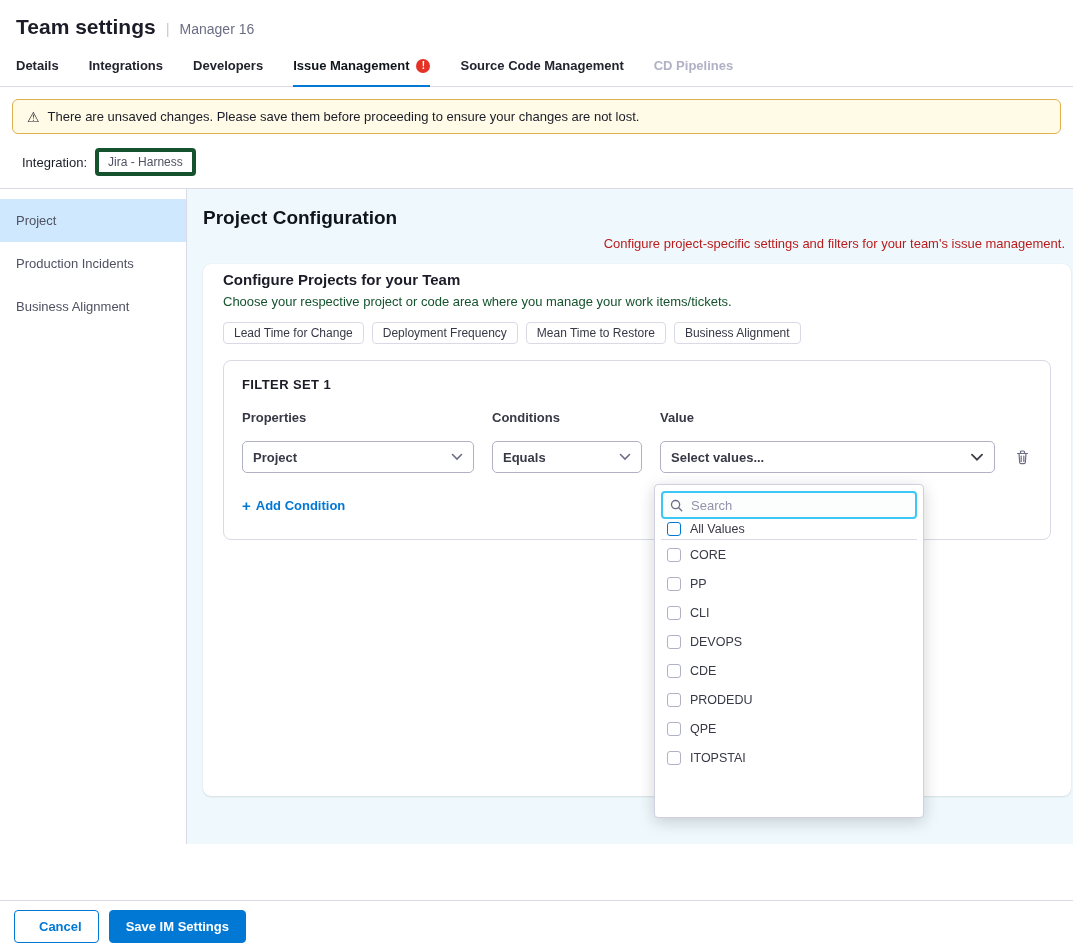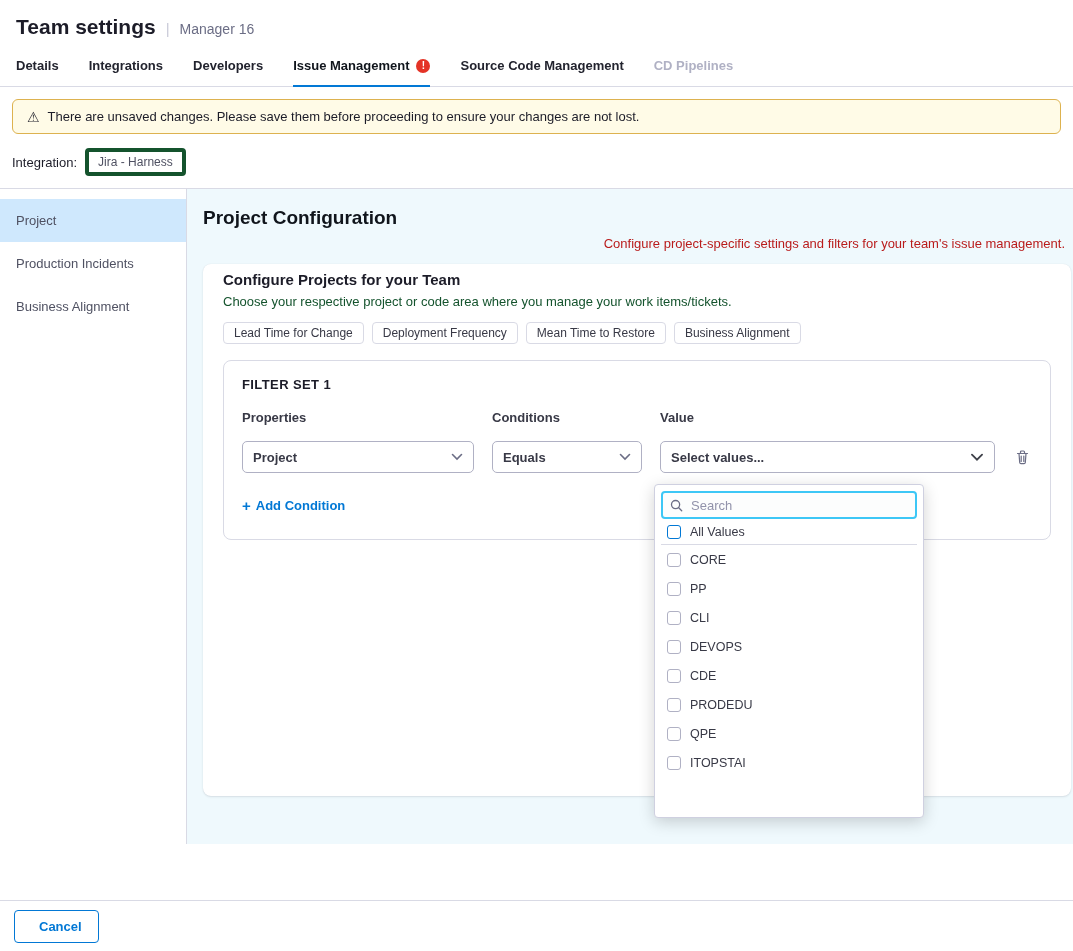--- a/index.html
+++ b/index.html
@@ -27,21 +27,21 @@
   .tab.disabled { color: #b0b1c4; cursor: default; }
   .tab-badge { width: 14px; height: 14px; border-radius: 50%; background: #e43326; color: #fff;
                font-size: 10px; font-weight: 700; display: inline-flex; align-items: center; justify-content: center; line-height: 1; }
 
   
   .banner { margin: 12px 12px 10px; border: 1px solid #ddb24f; background: #fffbe7; border-radius: 6px;
             padding: 9px 14px; font-size: 13px; display: flex; align-items: center; gap: 8px; color: #1c1c28; }
   .warning-icon { font-size: 14px; line-height: 1; }
 
   
-  .integration-row { display: flex; align-items: center; gap: 8px; padding: 4px 12px 12px; font-size: 13px; }
+  .integration-row { display: flex; align-items: center; gap: 8px; padding: 4px 22px 12px; font-size: 13px; }
   .integration-chip { border: 4px solid #14532d; border-radius: 4px; padding: 3px 9px; font-size: 12px; color: #4f5162; background: #fff; }
 
   
   .content { display: flex; border-top: 1px solid #d9dae5; height: 656px; }
   .sidebar { width: 187px; flex-shrink: 0; border-right: 1px solid #d9dae5; padding-top: 10px; background: #fff; }
   .sidebar-item { padding: 14px 16px; font-size: 13px; color: #4f5162; cursor: pointer; }
   .sidebar-item.active { background: #cfe8fd; }
 
   .main { flex: 1; background: #eff9fd; position: relative; }
   .main-header { padding: 18px 16px 0; }
@@ -77,21 +77,21 @@
 
   
   .dropdown-panel { position: absolute; top: calc(100% + 11px); left: -6px; width: 270px; height: 334px;
                     background: #fff; border: 1px solid #cfd0e0; border-radius: 4px;
                     box-shadow: 0 4px 16px rgba(0,0,0,.18); padding: 6px 6px 0; overflow: hidden; z-index: 20; }
   .dropdown-search { display: flex; align-items: center; gap: 6px; border: 2px solid #3dc7f6; border-radius: 4px;
                      height: 28px; padding: 0 7px; background: #fcfdfd; }
   .dropdown-search input { border: none; outline: none; flex: 1; font-size: 13px; color: #383946;
                            background: transparent; font-family: "Liberation Sans", sans-serif; }
   .dropdown-search input::placeholder { color: #9293ab; }
-  .dd-row { display: flex; align-items: center; gap: 9px; padding: 0 6px; height: 26px; font-size: 13px; color: #383946; cursor: pointer; }
+  .dd-row { display: flex; align-items: center; gap: 9px; padding: 0 6px; height: 21px; font-size: 13px; color: #383946; cursor: pointer; }
   .dd-allvalues { border-bottom: 1px solid #d9dae5; font-size: 12.5px; }
   .dd-option { height: 29px; font-size: 12.5px; }
   .checkbox { width: 14px; height: 14px; border: 1.5px solid #b0b1c4; border-radius: 3px; background: #fff; flex-shrink: 0; }
   .checkbox.primary { border-color: #0278d5; }
 
   
   .footer { position: absolute; left: 0; right: 0; bottom: 0; height: 51px; background: #fff;
             border-top: 1px solid #d9dae5; display: flex; align-items: center; gap: 10px; padding: 0 14px; }
   .btn { border-radius: 4px; font-size: 13px; font-weight: 700; padding: 8px 16px; cursor: pointer;
          font-family: "Liberation Sans", sans-serif; }
@@ -263,13 +263,14 @@
           <span class="plus">+</span>
           <span>Add Condition</span>
         </div>
       </div>
     </div>
   </div>
 </div>
 
 <div class="footer">
   <button class="btn btn-cancel">Cancel</button>
+  <button class="btn btn-save">Save IM Settings</button>
 </div>
 
 </body></html>

